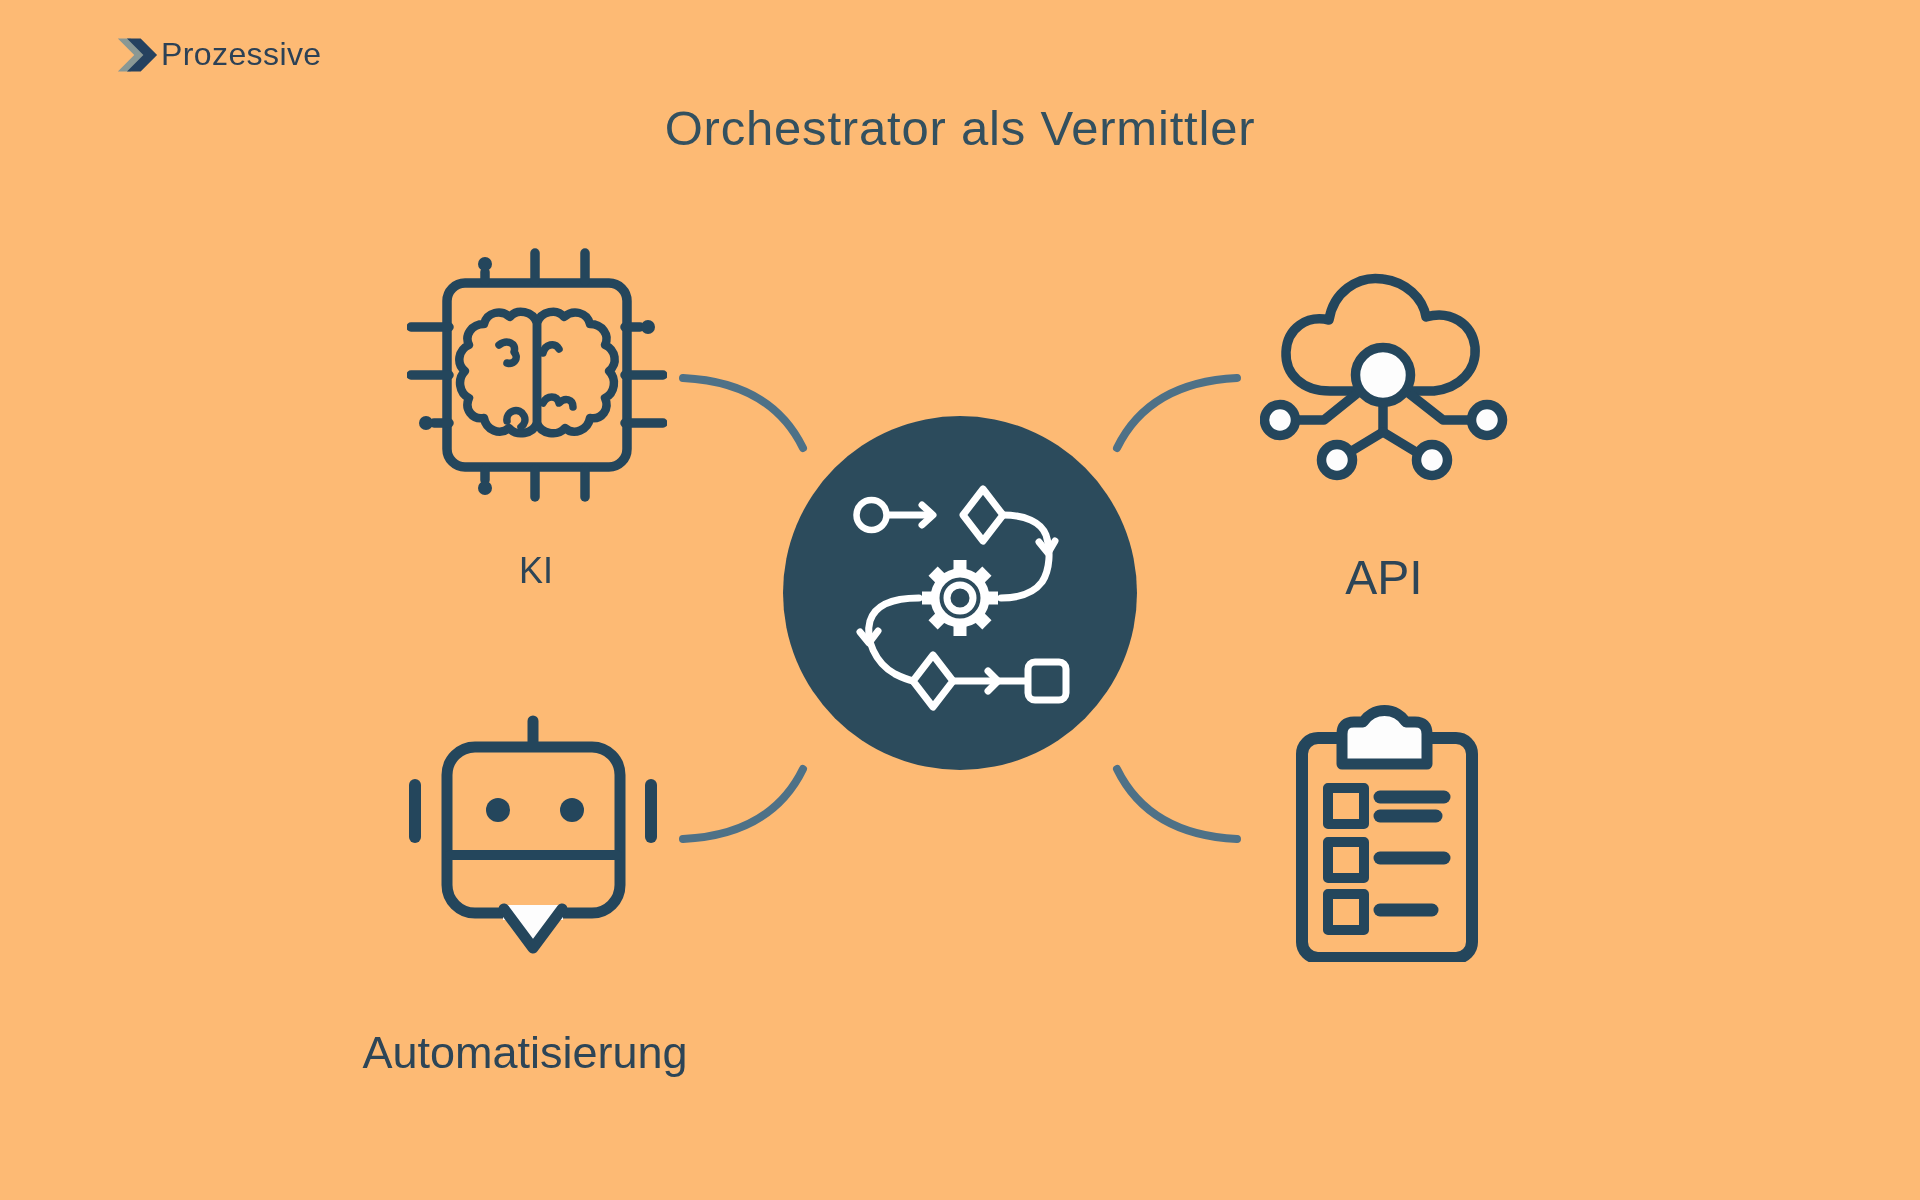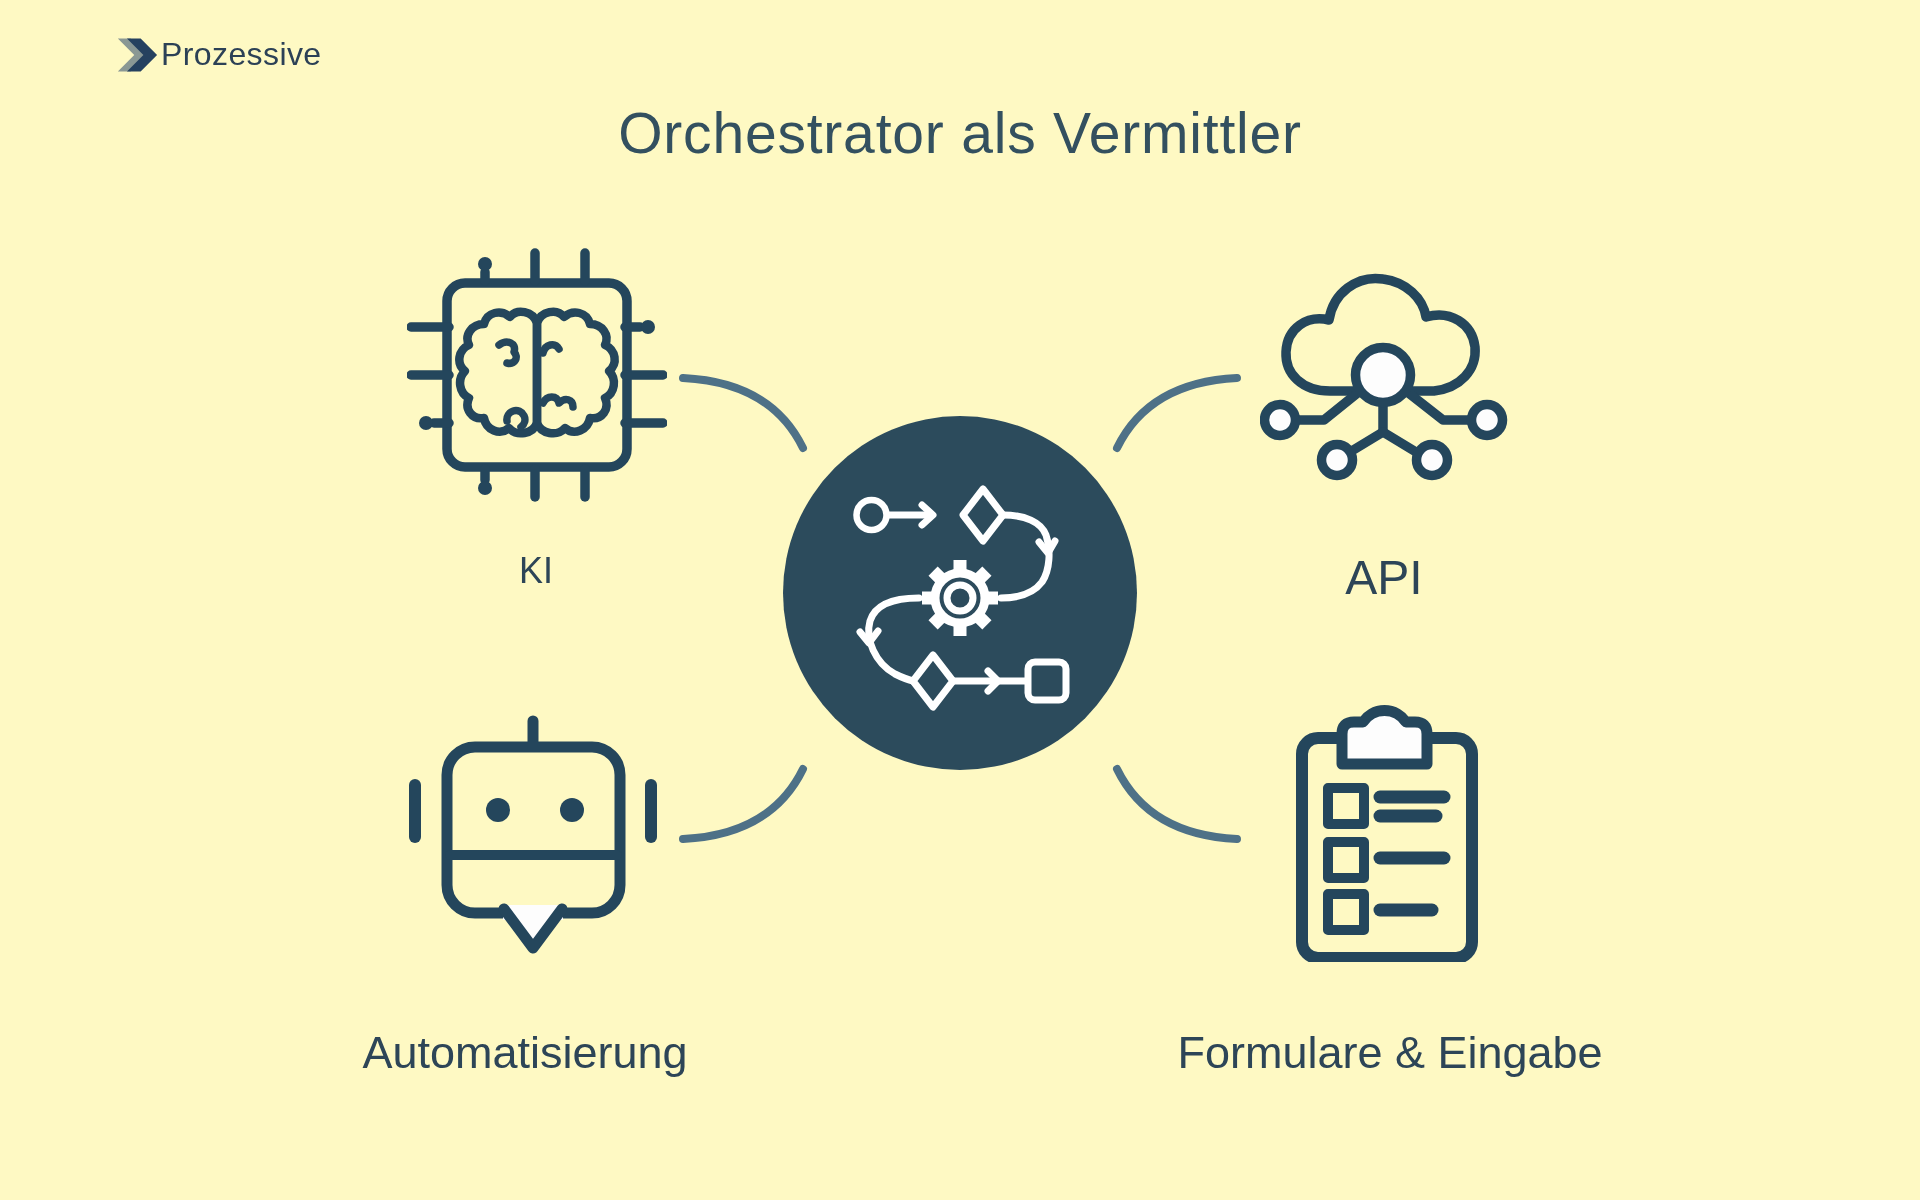--- a/index.html
+++ b/index.html
@@ -1,28 +1,28 @@
 <!DOCTYPE html>
 <html><head>
 <meta charset="utf-8">
 <style>
   html,body{margin:0;padding:0;background:#ffffff;}
   #canvas{
-    position:relative;width:1920px;height:1200px;background:#fef9c3;overflow:hidden;
+    position:relative;width:1920px;height:1200px;background:#fdba74;overflow:hidden;
     font-family:"Liberation Sans", sans-serif;
     -webkit-font-smoothing:antialiased;
   }
   .abs{position:absolute;}
   
   #logo{left:116px;top:36px;display:flex;align-items:center;gap:3px;}
   #logo-text{font-size:32px;font-weight:500;color:#2c4156;letter-spacing:0.4px;}
   
   #title{
     left:50%;top:100px;transform:translateX(-50%);
-    font-size:57px;font-weight:400;color:#33505f;letter-spacing:0.8px;white-space:nowrap;
+    font-size:49px;font-weight:400;color:#33505f;letter-spacing:0.8px;white-space:nowrap;
   }
   
   #center-circle{
     left:783px;top:416px;width:354px;height:354px;border-radius:50%;
     background:#2c4b5c;
   }
   #center-icon{left:845px;top:478px;}
   
   .node-label{
     transform:translateX(-50%);
@@ -128,21 +128,20 @@
     <rect x="10" y="36" width="170" height="220" rx="16"></rect>
     <path d="M 50,62 L 50,32 Q 50,20 62,20 L 71,20 A 26,26 0 0 1 114,20 L 123,20 Q 135,20 135,32 L 135,62 Z" fill="#fdfdfd" stroke-width="11"></path>
     <rect x="36" y="86" width="36" height="36" stroke-width="10"></rect>
     <rect x="36" y="140" width="36" height="36" stroke-width="10"></rect>
     <rect x="36" y="192" width="36" height="36" stroke-width="10"></rect>
     <line x1="88" y1="95" x2="152" y2="95" stroke-width="13"></line>
     <line x1="88" y1="114" x2="144" y2="114" stroke-width="13"></line>
     <line x1="88" y1="156" x2="152" y2="156" stroke-width="13"></line>
     <line x1="88" y1="208" x2="140" y2="208" stroke-width="13"></line>
   </svg>
-  <div id="label-formulare" class="abs node-label">Formulare &amp; Eingabe</div>
 
   <div id="center-circle" class="abs"></div>
   <svg id="center-icon" class="abs" width="230" height="240" viewBox="0 0 230 240" fill="none" stroke="#ffffff" stroke-width="7" stroke-linecap="round" stroke-linejoin="round">
 
     <circle cx="26.5" cy="37" r="15" stroke-width="6.5"></circle>
 
     <line x1="44" y1="37" x2="86" y2="37"></line>
     <path d="M 77,27 L 88,37 L 77,47"></path>
 
     <path d="M 138,11 L 158,37 L 138,63 L 118,37 Z"></path>

